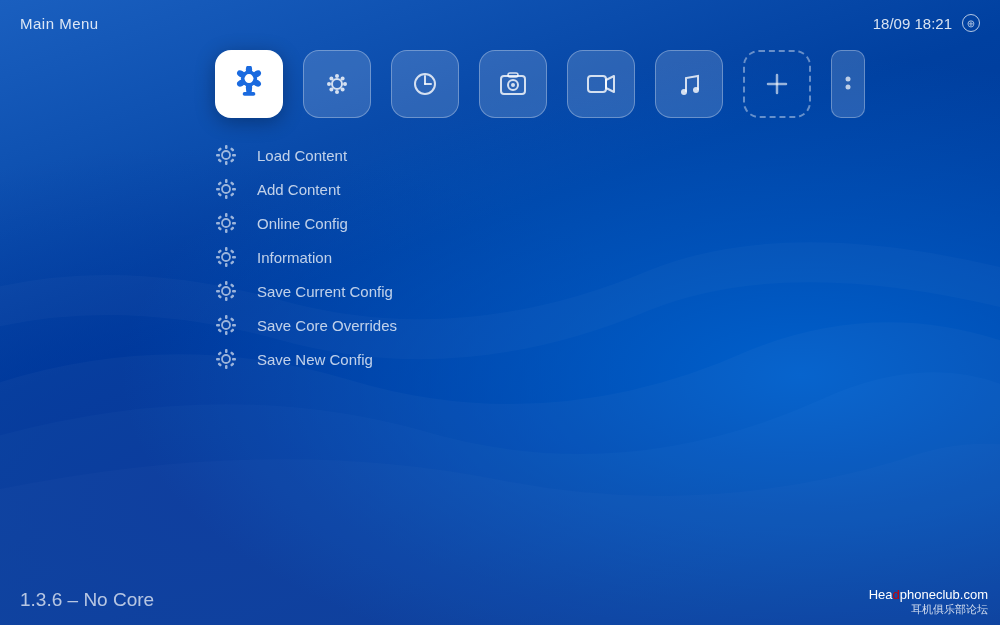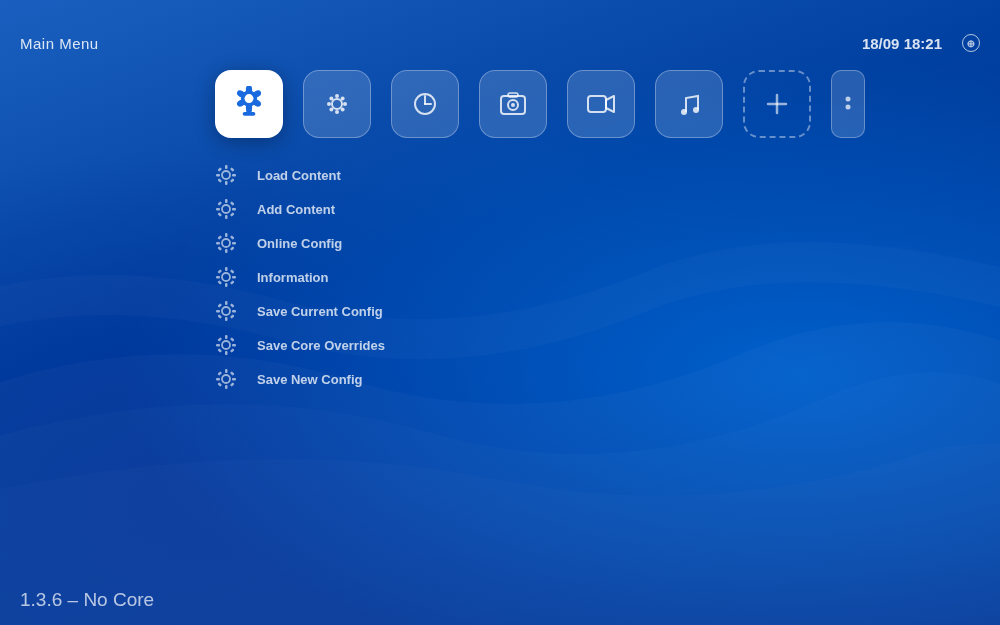--- a/index.html
+++ b/index.html
@@ -42,36 +42,35 @@
       inset: 0;
       z-index: 2;
     }
 
     
     .header {
       display: flex;
       justify-content: space-between;
       align-items: center;
       padding: 14px 20px 0 20px;
-      margin-top: 20px;
     }
 
     .header-title {
       font-size: 15px;
       font-weight: 300;
       color: rgba(255,255,255,0.85);
       letter-spacing: 0.5px;
     }
 
     .header-right {
       display: flex;
       align-items: center;
-      gap: 20px;
+      gap: 10px;
       font-size: 15px;
-      font-weight: 700;
+      font-weight: 400;
       color: rgba(255,255,255,0.85);
     }
 
     .clock-icon {
       width: 18px;
       height: 18px;
       border: 1.5px solid rgba(255,255,255,0.7);
       border-radius: 50%;
       display: inline-flex;
       align-items: center;
@@ -161,22 +160,22 @@
 
     
     .menu-item {
       display: flex;
       align-items: center;
       gap: 20px;
       padding: 6px 0;
     }
 
     .menu-item .label {
-      font-size: 13px;
-      font-weight: 700;
+      font-size: 15px;
+      font-weight: 400;
       color: rgba(255,255,255,0.75);
     }
 
     .menu-item .value {
       font-size: 15px;
       font-weight: 300;
       color: rgba(255,255,255,0.6);
       margin-left: auto;
       margin-right: 40px;
     }
@@ -427,14 +426,20 @@
       <rect x="16" y="14.5" width="2.5" height="4" rx="1" fill="rgba(255,255,255,0.6)" transform="rotate(45 17.25 16.5)"></rect>
     </svg>
           <span class="label">Save New Config</span>
         </div>
       </div>
 
   </div>
 
   <div class="footer">1.3.6 – No Core</div>
 
+  <div class="watermark">
+    <div class="watermark-line1">
+      <span>Hea</span><span class="red">d</span><span>phoneclub.com</span>
+    </div>
+    <div class="watermark-line2">耳机俱乐部论坛</div>
+  </div>
 
 </div>
 
 </body></html>

